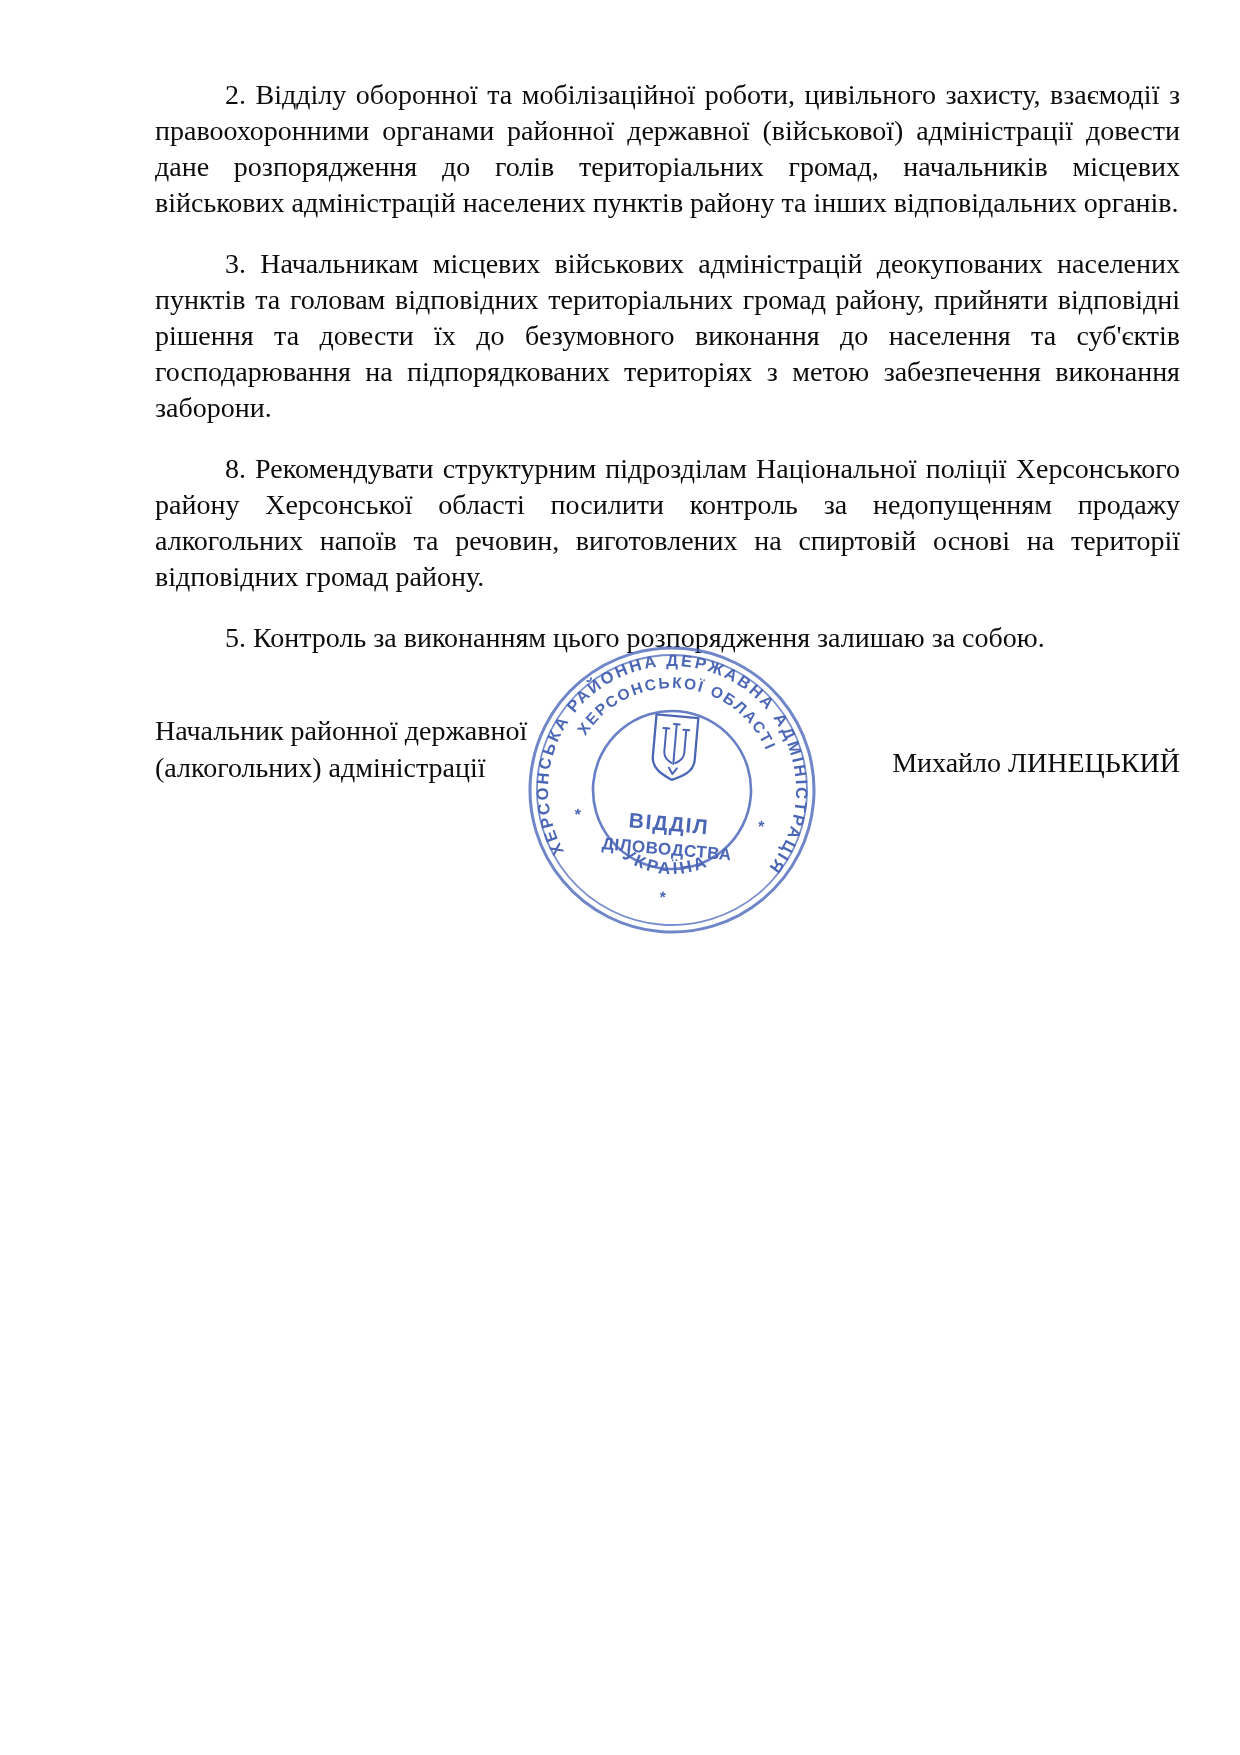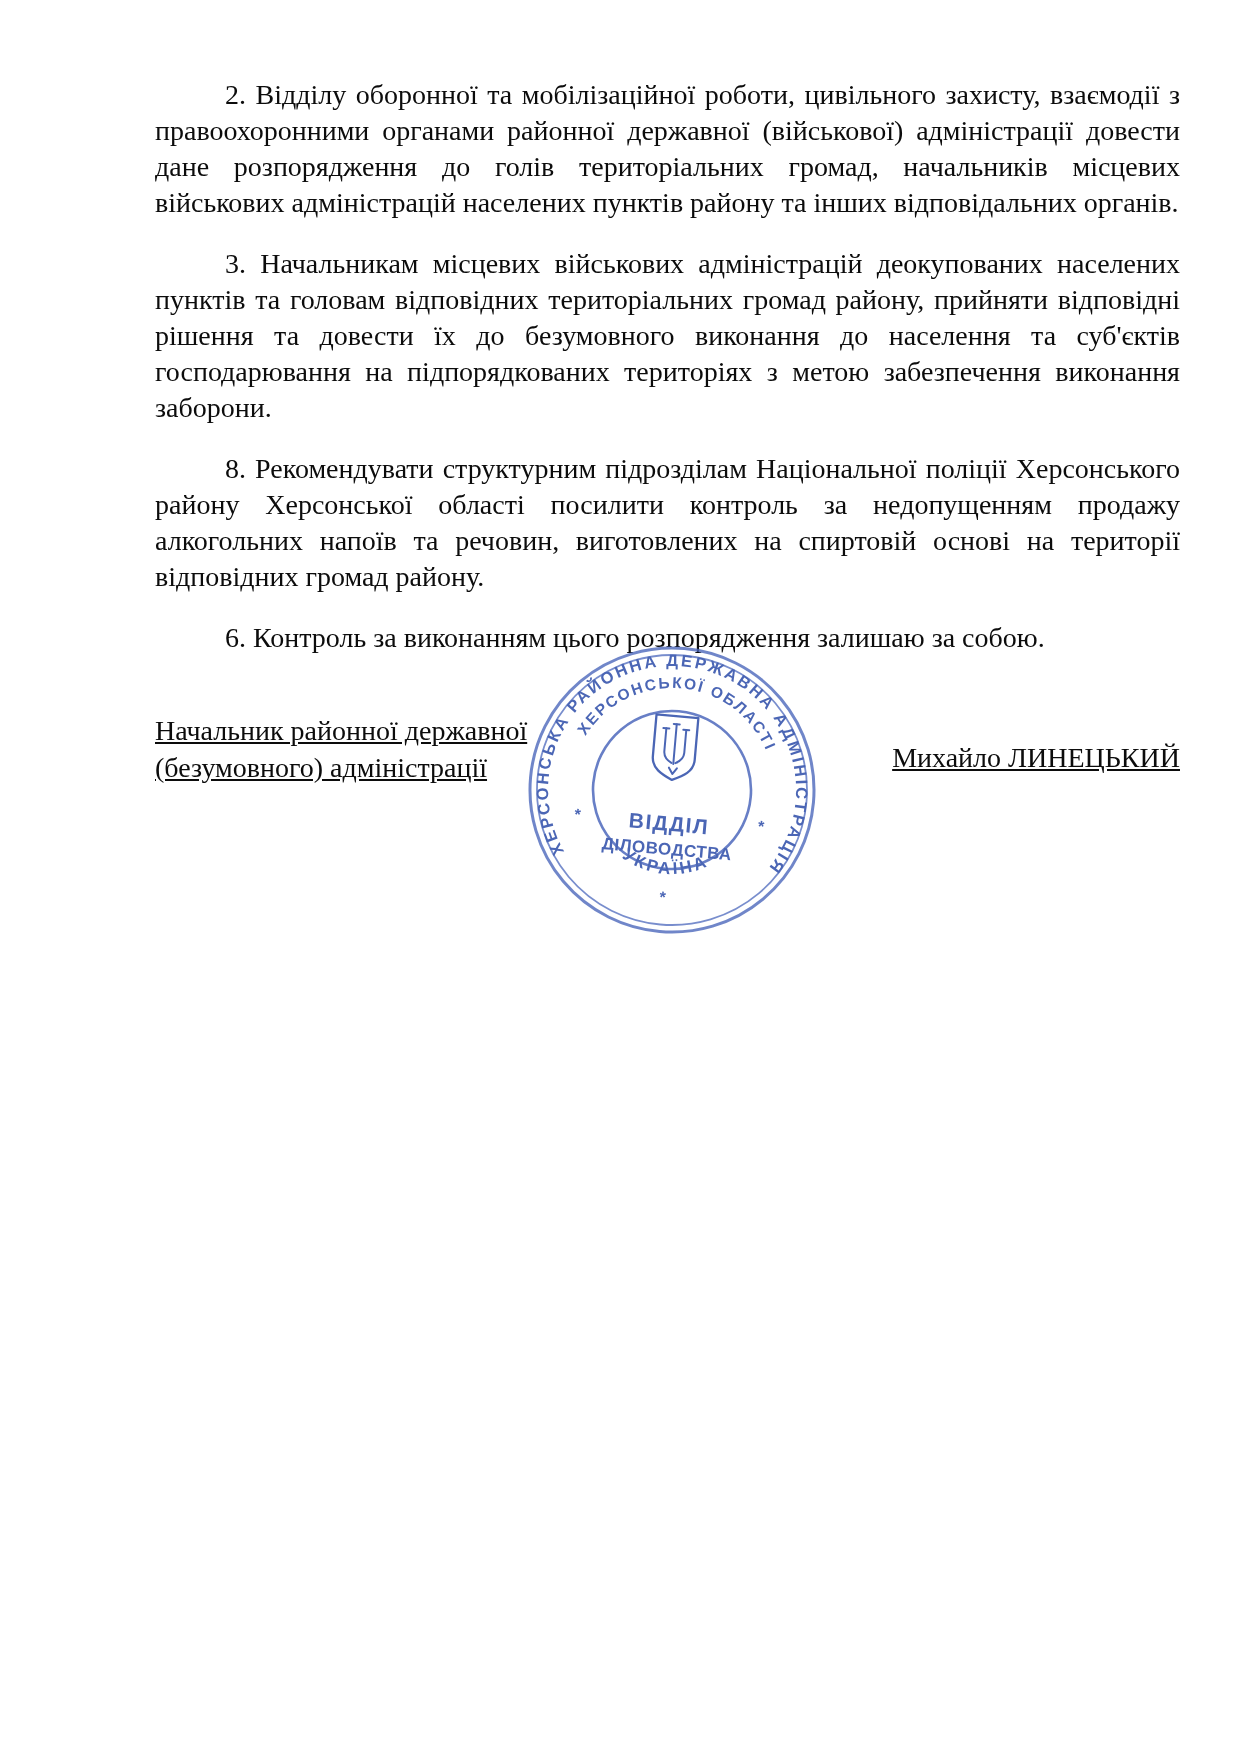--- a/index.html
+++ b/index.html
@@ -22,23 +22,22 @@
   }
   p.doc-par {
     margin: 0 0 25px 0;
     text-indent: 70px;
     text-align: justify;
     text-justify: inter-word;
   }
   .signature {
     margin-top: 56px;
     display: flex;
-    align-items: flex-start;
+    align-items: center;
     line-height: 37px;
-    text-decoration: underline;
   }
   .sig-title { white-space: nowrap; }
   .sig-name  { margin-left: auto; white-space: nowrap; margin-top: 27px; }
   .stamp {
     position: absolute;
     left: 522px;
     top: 640px;
     width: 300px;
     height: 300px;
     opacity: 0.93;
@@ -53,26 +52,26 @@
 
 <div class="page">
   <div class="content">
 
     <p class="doc-par">2. Відділу оборонної та мобілізаційної роботи, цивільного захисту, взаємодії з правоохоронними органами районної державної (військової) адміністрації довести дане розпорядження до голів територіальних громад, начальників місцевих військових адміністрацій населених пунктів району та інших відповідальних органів.</p>
 
     <p class="doc-par">3. Начальникам місцевих військових адміністрацій деокупованих населених пунктів та головам відповідних територіальних громад району, прийняти відповідні рішення та довести їх до безумовного виконання до населення та суб'єктів господарювання на підпорядкованих територіях з метою забезпечення виконання заборони.</p>
 
     <p class="doc-par">8. Рекомендувати структурним підрозділам Національної поліції Херсонського району Херсонської області посилити контроль за недопущенням продажу алкогольних напоїв та речовин, виготовлених на спиртовій основі на території відповідних громад району.</p>
 
-    <p class="doc-par">6. Контроль за виконанням цього розпорядження залишаю за собою.</p>
+    <p class="doc-par">5. Контроль за виконанням цього розпорядження залишаю за собою.</p>
 
     <div class="signature">
       <div class="sig-title">
         <div>Начальник районної державної</div>
-        <div>(безумовного) адміністрації</div>
+        <div>(алкогольних) адміністрації</div>
       </div>
       <div class="sig-name">Михайло ЛИНЕЦЬКИЙ</div>
     </div>
   </div>
 
   <svg class="stamp" viewBox="0 0 300 300" xmlns="http://www.w3.org/2000/svg">
     <defs>
       <path id="ringOuterPath" d="M150,274 A124,124 0 1 1 150,26 A124,124 0 1 1 150,274" fill="none"></path>
       <path id="ringMidTopPath" d="M150,252 A102,102 0 1 1 150,48 A102,102 0 1 1 150,252" fill="none"></path>
       <path id="ringBottomPath" d="M150,66 A84,84 0 1 0 150,234 A84,84 0 1 0 150,66" fill="none"></path>

